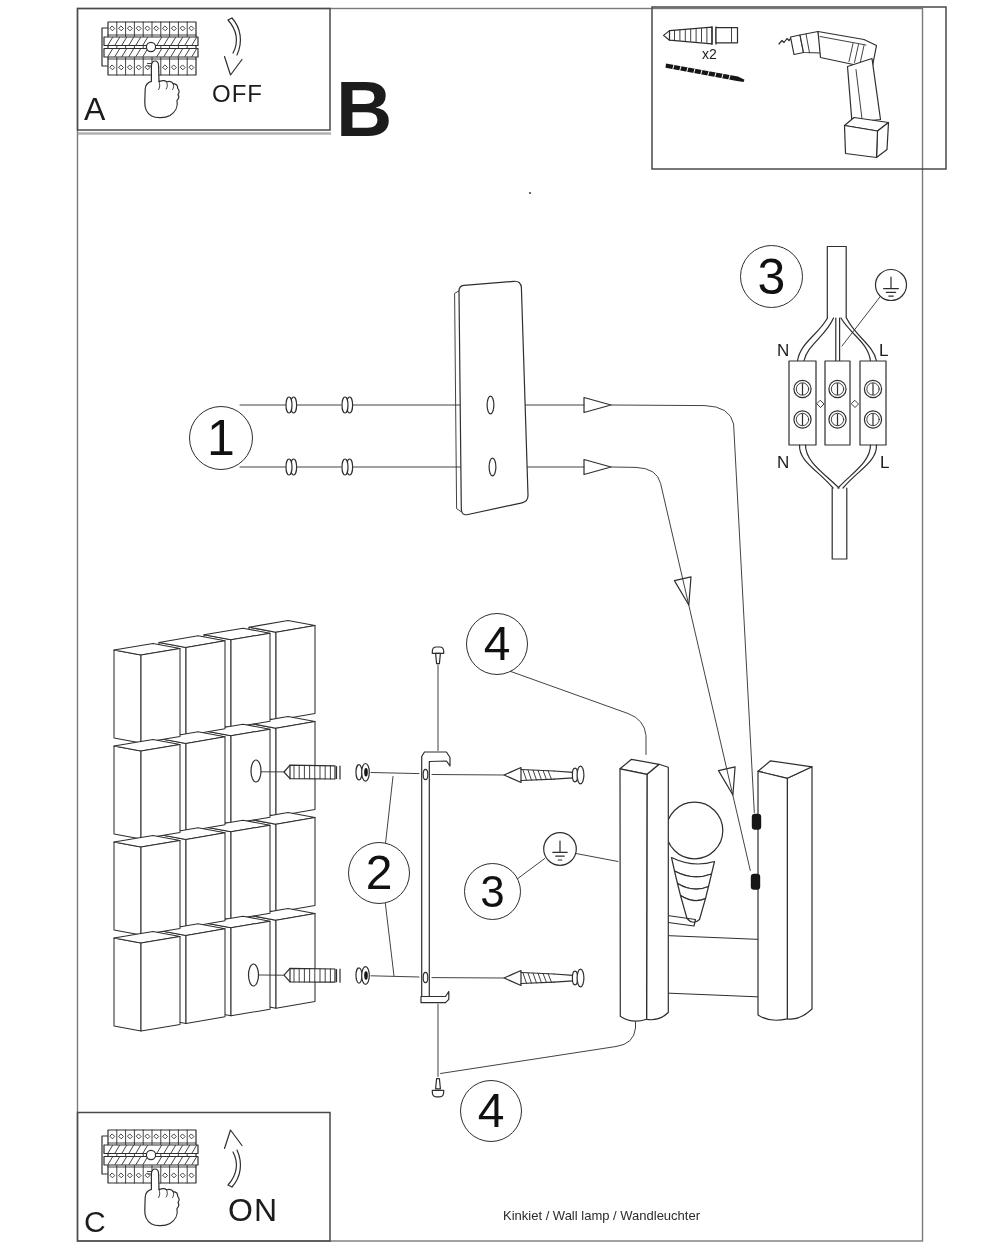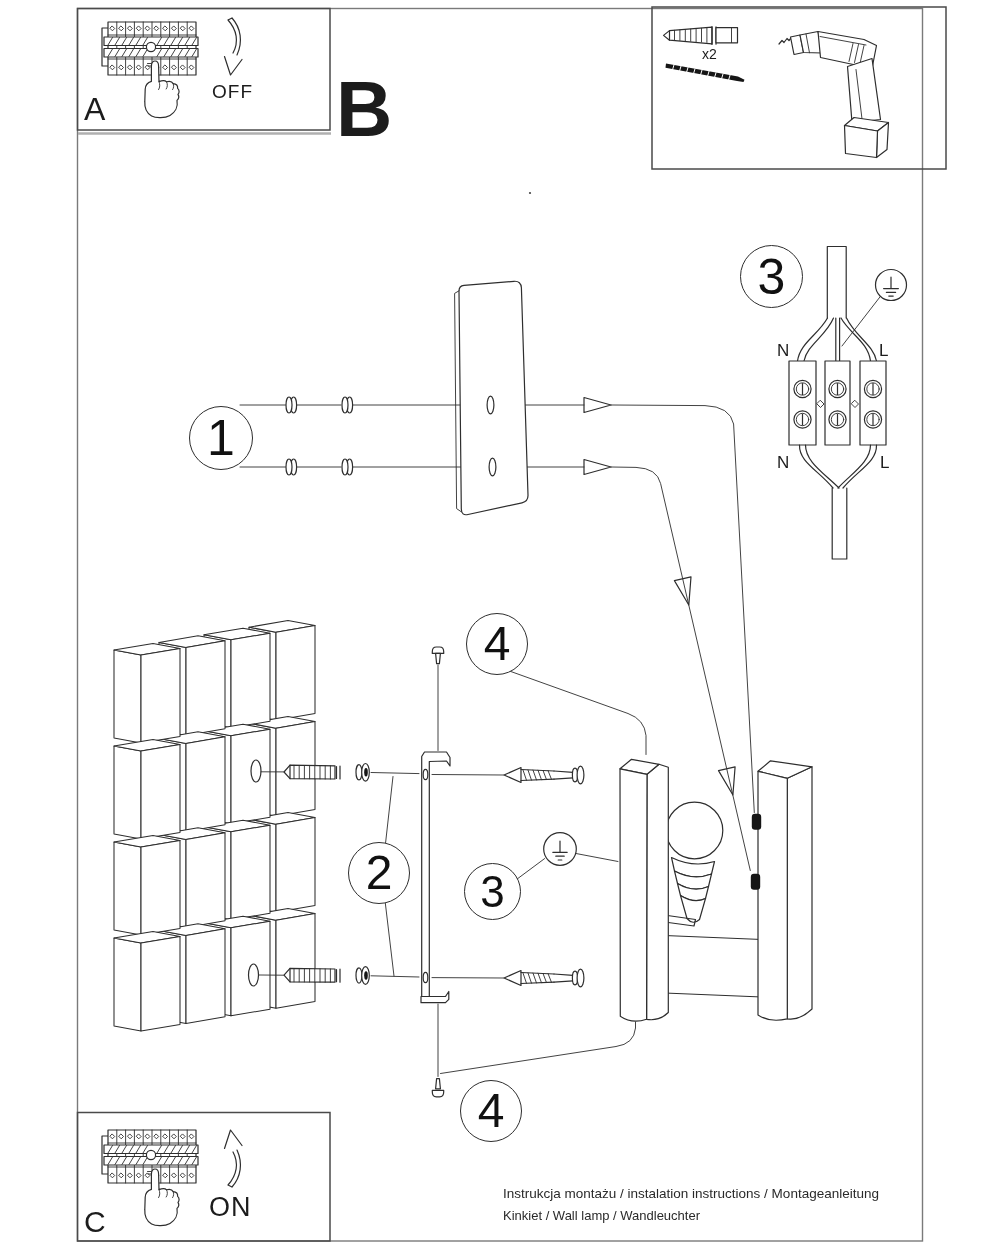--- a/index.html
+++ b/index.html
@@ -342,26 +342,25 @@
       <span>3</span>
     </div>
 <div class="badge" style="left:466px;top:613px;width:60px;height:60px;font-size:48px">
       <span>4</span>
     </div>
 <div class="badge" style="left:460px;top:1080px;width:60px;height:60px;font-size:48px">
       <span>4</span>
     </div>
 
 <div class="txt" style="left:84px;top:93px;font-size:32px">A</div>
-<div class="txt" style="left:212px;top:82px;font-size:19px;letter-spacing:1px">OFF</div>
+<div class="txt" style="left:212px;top:82px;font-size:24px;letter-spacing:1px">OFF</div>
 <div class="txt" style="left:336px;top:70px;font-size:78px;font-weight:bold">B</div>
 <div class="txt" style="left:84px;top:1207px;font-size:30px">C</div>
-<div class="txt" style="left:209px;top:1194px;font-size:27px;letter-spacing:1px">ON</div>
+<div class="txt" style="left:228px;top:1194px;font-size:32px;letter-spacing:1px">ON</div>
 <div class="txt" style="left:702px;top:47px;font-size:14px">x2</div>
 <div class="txt" style="left:777px;top:342px;font-size:17px">N</div>
 <div class="txt" style="left:879px;top:342px;font-size:17px">L</div>
 <div class="txt" style="left:777px;top:454px;font-size:17px">N</div>
 <div class="txt" style="left:880px;top:454px;font-size:17px">L</div>
 
-<div class="txt" style="left:503px;top:1187px;font-size:13.5px;color:#2a2a2a">Instrukcja montażu / instalation instructions / Montageanleitung</div>
 <div class="txt" style="left:503px;top:1209px;font-size:13px;color:#2a2a2a">Kinkiet / Wall lamp / Wandleuchter</div>
 
 </div>
 
 </body></html>

